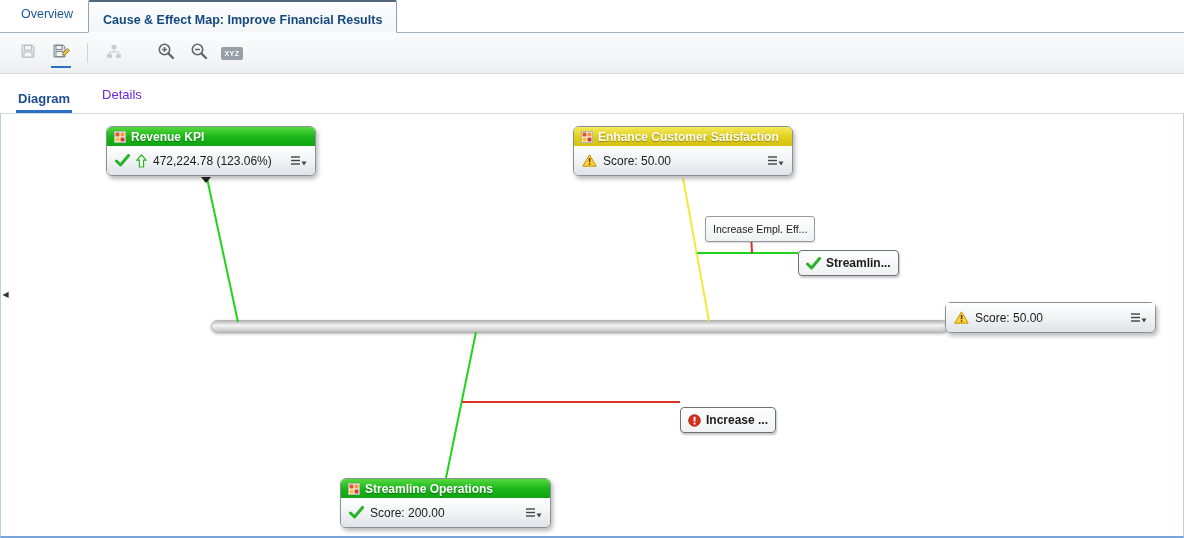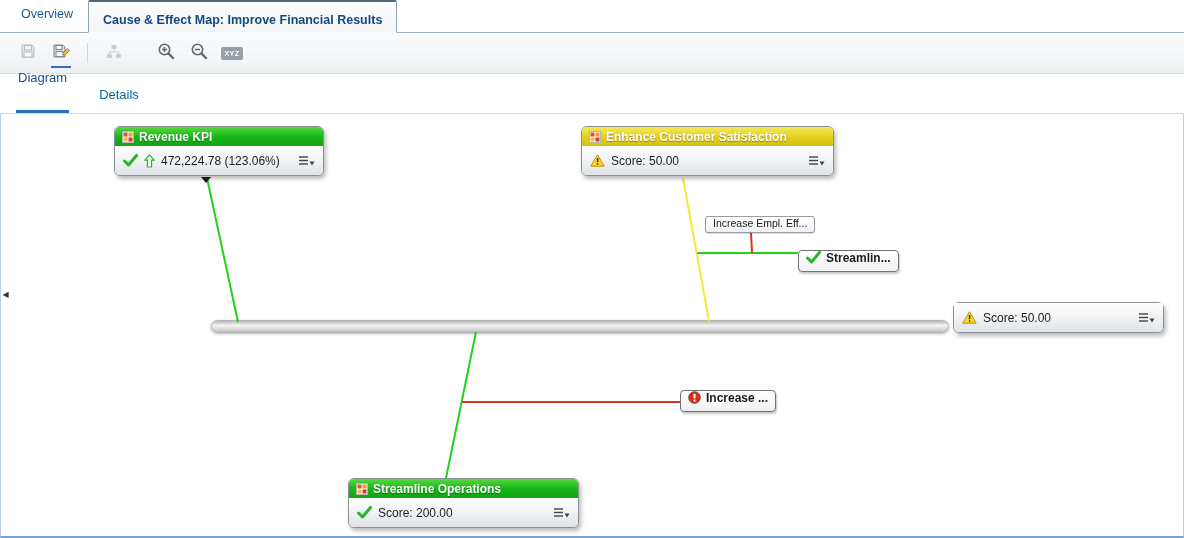--- a/index.html
+++ b/index.html
@@ -23,49 +23,49 @@
   .tbtn.selected::after { content:""; position:absolute; left:2px; right:2px; bottom:-3px;
                           height:2px; background:#2f6fc4; }
   .tsep { width:1px; height:20px; background:#cfd4d9; margin:0 5px; }
   .tgap { width:10px; }
   .xyz-chip { background:#98a0a7; color:#fff; font-size:7px; font-weight:bold;
               letter-spacing:.5px; padding:3px 3px; border-radius:2px; line-height:1; }
 
   
   .subtabs { height:40px; background:#fff; border-bottom:1px solid #d0d7dd; display:flex;
              align-items:flex-end; padding-left:16px; gap:28px; }
-  .subtab { font-size:13px; color:#0369a1; padding:8px 2px 11px; cursor:default; }
-  .subtab.active { color:#1b4f8f; font-weight:normal; border-bottom:3px solid #2a72c8; padding-bottom:25px; }
+  .subtab { font-size:13px; color:#6d28d9; padding:8px 2px 11px; cursor:default; }
+  .subtab.active { color:#1b4f8f; font-weight:bold; border-bottom:3px solid #2a72c8; padding-bottom:4px; }
 
   
   .diagram { position:relative; height:424px; background:#fff;
              border-left:1px solid #b9cfe8; border-right:1px solid #b9cfe8;
              border-bottom:2px solid #7aa4d8; }
   .links { position:absolute; left:0; top:0; width:1182px; height:422px; pointer-events:none; }
 
   .spine { position:absolute; left:210px; top:206px; width:738px; height:13px; border-radius:7px;
            background:linear-gradient(#b9b9b9,#f4f4f4 40%,#dcdcdc 70%,#bdbdbd);
            border:1px solid #b3b3b3; box-shadow:0 1px 3px rgba(0,0,0,.28); }
 
   .node { position:absolute; border-radius:6px; background:#fff; border:1px solid #8a9299;
-          box-shadow:2px 3px 4px rgba(60,60,60,.35);margin-left:8px; }
+          box-shadow:2px 3px 4px rgba(60,60,60,.35); }
   .node-header { height:19px; display:flex; align-items:center; gap:5px; padding:0 7px;
                  border-radius:5px 5px 0 0; color:#fff; font-weight:bold; font-size:12px;
                  text-shadow:0 1px 1px rgba(0,0,0,.35); white-space:nowrap; overflow:hidden; }
   .header-green  { background:linear-gradient(#55d93f,#17b317 55%,#12a512); }
   .header-yellow { background:linear-gradient(#f4ea58,#dfcc18 60%,#d6c212); }
   .node-body { height:29px; display:flex; align-items:center; gap:6px; padding:0 8px;
                background:linear-gradient(#ffffff,#eceff1 65%,#dfe3e7);
                border-radius:0 0 5px 5px; font-size:12px; color:#1c1c1c;justify-content:flex-end; }
   .menu { margin-left:auto; display:flex; align-items:center; }
   .sicon { display:flex; align-items:center; }
 
   .mini { position:absolute; height:22px; background:linear-gradient(#ffffff,#f0f1f3);
-          border:1px solid #6a737c; border-radius:4px; display:flex; align-items:flex-start; gap:5px;
-          padding:0 7px; box-shadow:1px 2px 2px rgba(0,0,0,.22); font-size:12px; font-weight:bold;
+          border:1px solid #6a737c; border-radius:4px; display:flex; align-items:center; gap:5px;
+          padding:12px 7px; box-shadow:1px 2px 2px rgba(0,0,0,.22); font-size:12px; font-weight:bold;
           color:#1c1c1c; white-space:nowrap; }
   .mini.plain { height:17px; font-size:10.5px; font-weight:normal; border:1px solid #959ca3;
                 border-radius:3px; box-shadow:0 1px 1px rgba(0,0,0,.15); }
 
   .tri { position:absolute; width:0; height:0; border-left:5px solid transparent;
          border-right:5px solid transparent; border-top:6px solid #1c1c1c; }
 
   .collapse-arrow { position:absolute; left:0px; top:166px; width:9px; height:28px; display:flex;
                     align-items:center; justify-content:center; font-size:8px; color:#333;
                     cursor:pointer; }
@@ -184,21 +184,21 @@
               <line x1="1" y1="5.5" x2="10" y2="5.5"></line>
               <line x1="1" y1="9" x2="10" y2="9"></line>
             </g>
             <path d="M11.5 6.5 h5 l-2.5 4 z" fill="#444"></path>
           </svg>
       </span>
     </div>
   </div>
   <div class="tri" style="left:200px;top:63px"></div>
 
-  <div class="node" style="left:572px;top:12px;width:253px">
+  <div class="node" style="left:572px;top:12px;width:220px">
     <div class="node-header header-yellow">
       <span class="sicon">
         <svg width="12" height="12" viewBox="0 0 12 12">
             <rect x="0.5" y="0.5" width="11" height="11" fill="#fff" stroke="#b0b6bb"></rect>
             <rect x="1.5" y="1.5" width="4" height="4" fill="#e0522e"></rect>
             <rect x="6.5" y="1.5" width="4" height="4" fill="#f29a2e"></rect>
             <rect x="1.5" y="6.5" width="4" height="4" fill="#f2c12e"></rect>
             <rect x="6.5" y="6.5" width="4" height="4" fill="#cf3a3a"></rect>
           </svg>
       </span>
@@ -242,21 +242,21 @@
               <line x1="1" y1="2" x2="10" y2="2"></line>
               <line x1="1" y1="5.5" x2="10" y2="5.5"></line>
               <line x1="1" y1="9" x2="10" y2="9"></line>
             </g>
             <path d="M11.5 6.5 h5 l-2.5 4 z" fill="#444"></path>
           </svg>
       </span>
     </div>
   </div>
 
-  <div class="node" style="left:339px;top:364px;width:231px">
+  <div class="node" style="left:339px;top:364px;width:211px">
     <div class="node-header header-green">
       <span class="sicon">
         <svg width="12" height="12" viewBox="0 0 12 12">
             <rect x="0.5" y="0.5" width="11" height="11" fill="#fff" stroke="#b0b6bb"></rect>
             <rect x="1.5" y="1.5" width="4" height="4" fill="#e0522e"></rect>
             <rect x="6.5" y="1.5" width="4" height="4" fill="#f29a2e"></rect>
             <rect x="1.5" y="6.5" width="4" height="4" fill="#f2c12e"></rect>
             <rect x="6.5" y="6.5" width="4" height="4" fill="#cf3a3a"></rect>
           </svg>
       </span>
@@ -288,21 +288,21 @@
 
   <div class="mini" style="left:797px;top:136px">
     <span class="sicon">
       <svg width="15" height="13" viewBox="0 0 15 13">
           <path d="M1.5 7 L5.5 11 L13.5 1.5" fill="none" stroke="#28b428" stroke-width="3" stroke-linecap="round" stroke-linejoin="round"></path>
         </svg>
     </span>
     <span>Streamlin...</span>
   </div>
 
-  <div class="mini" style="left:679px;top:276px">
+  <div class="mini" style="left:679px;top:293px">
     <span class="sicon">
       <svg width="13" height="13" viewBox="0 0 13 13">
           <circle cx="6.5" cy="6.5" r="5.8" fill="#d6301d" stroke="#a01808" stroke-width="0.8"></circle>
           <rect x="5.6" y="2.8" width="1.9" height="4.6" fill="#fff"></rect>
           <rect x="5.6" y="8.6" width="1.9" height="1.9" fill="#fff"></rect>
         </svg>
     </span>
     <span>Increase ...</span>
   </div>
 

